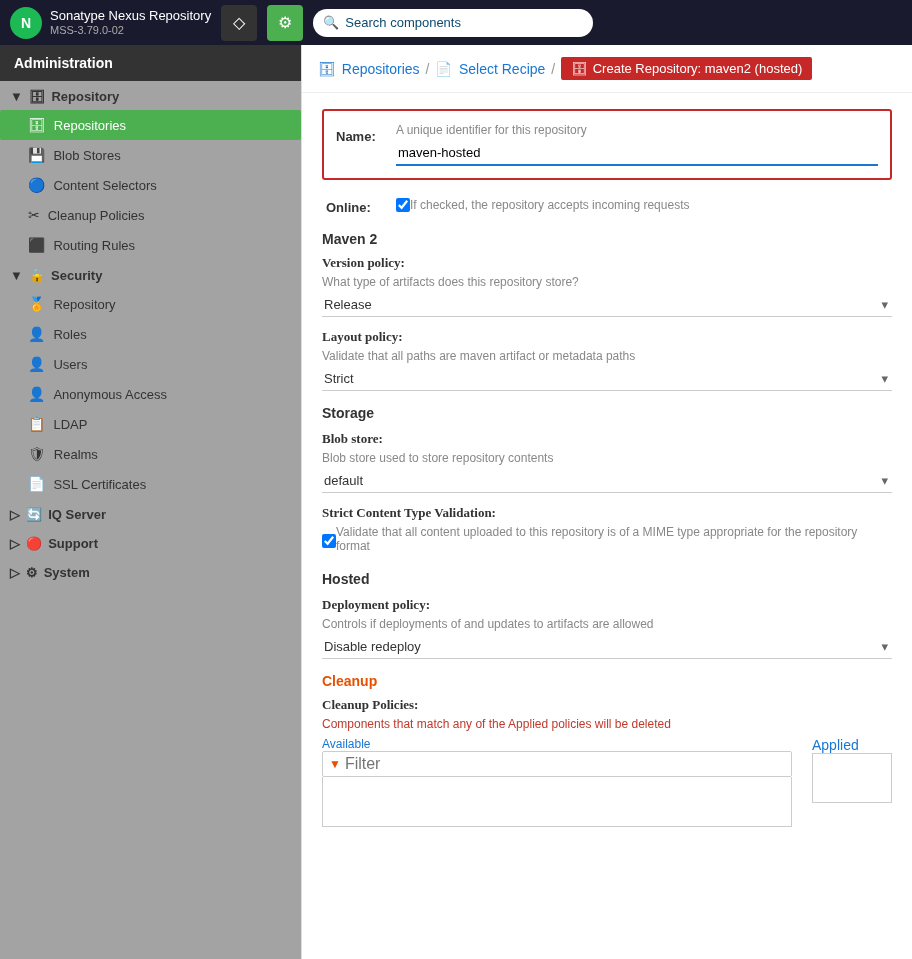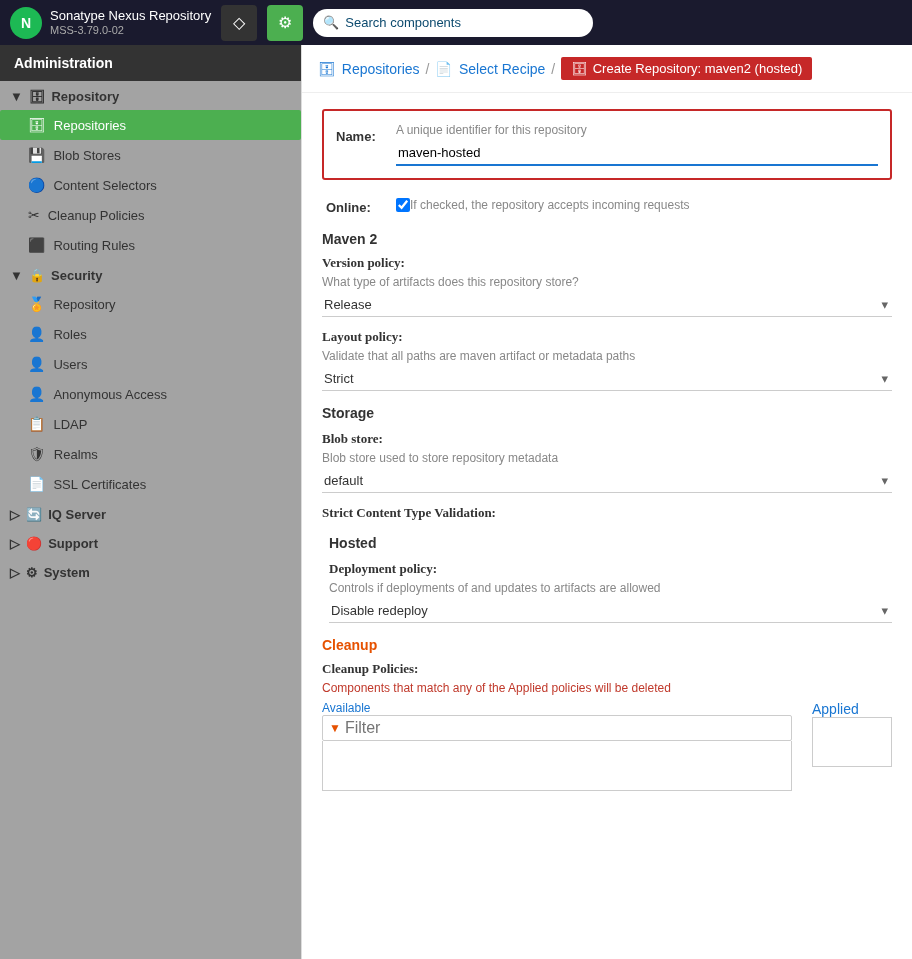--- a/index.html
+++ b/index.html
@@ -235,21 +235,21 @@
     }
 
     .storage-section { margin-top: 14px; }
     .storage-label {
       font-weight: bold;
       font-size: 14px;
       color: #333;
       margin-bottom: 10px;
     }
 
-    .hosted-section { margin-top: 14px; margin-left: 7px; }
+    .hosted-section { margin-top: 14px; }
 
     .cleanup-section { margin-top: 14px; }
     .cleanup-title { font-size: 14px; color: #e65100; font-weight: bold; margin-bottom: 8px; }
 
     .cleanup-available-label { font-size: 12px; color: #1976d2; margin-bottom: 0; }
 
     .filter-row {
       display: flex;
       align-items: center;
       border: 1px solid #ccc;
@@ -427,30 +427,34 @@
             <option>Permissive</option>
           </select>
         </div>
       </div>
 
       <div class="storage-section">
         <div class="storage-label">Storage</div>
 
         <div class="sub-section">
           <div class="sub-label">Blob store:</div>
-          <div class="sub-hint">Blob store used to store repository metadata</div>
+          <div class="sub-hint">Blob store used to store repository contents</div>
           <div class="select-wrapper">
             <select class="select-field">
               <option>default</option>
             </select>
           </div>
         </div>
 
         <div class="sub-section">
           <div class="sub-label">Strict Content Type Validation:</div>
+          <div class="checkbox-row">
+            <input type="checkbox" checked="" style="">
+            <span class="sub-hint">Validate that all content uploaded to this repository is of a MIME type appropriate for the repository format</span>
+          </div>
         </div>
       </div>
 
       <div class="hosted-section">
         <div class="storage-label">Hosted</div>
 
         <div class="sub-section">
           <div class="sub-label">Deployment policy:</div>
           <div class="sub-hint">Controls if deployments of and updates to artifacts are allowed</div>
           <div class="select-wrapper">

